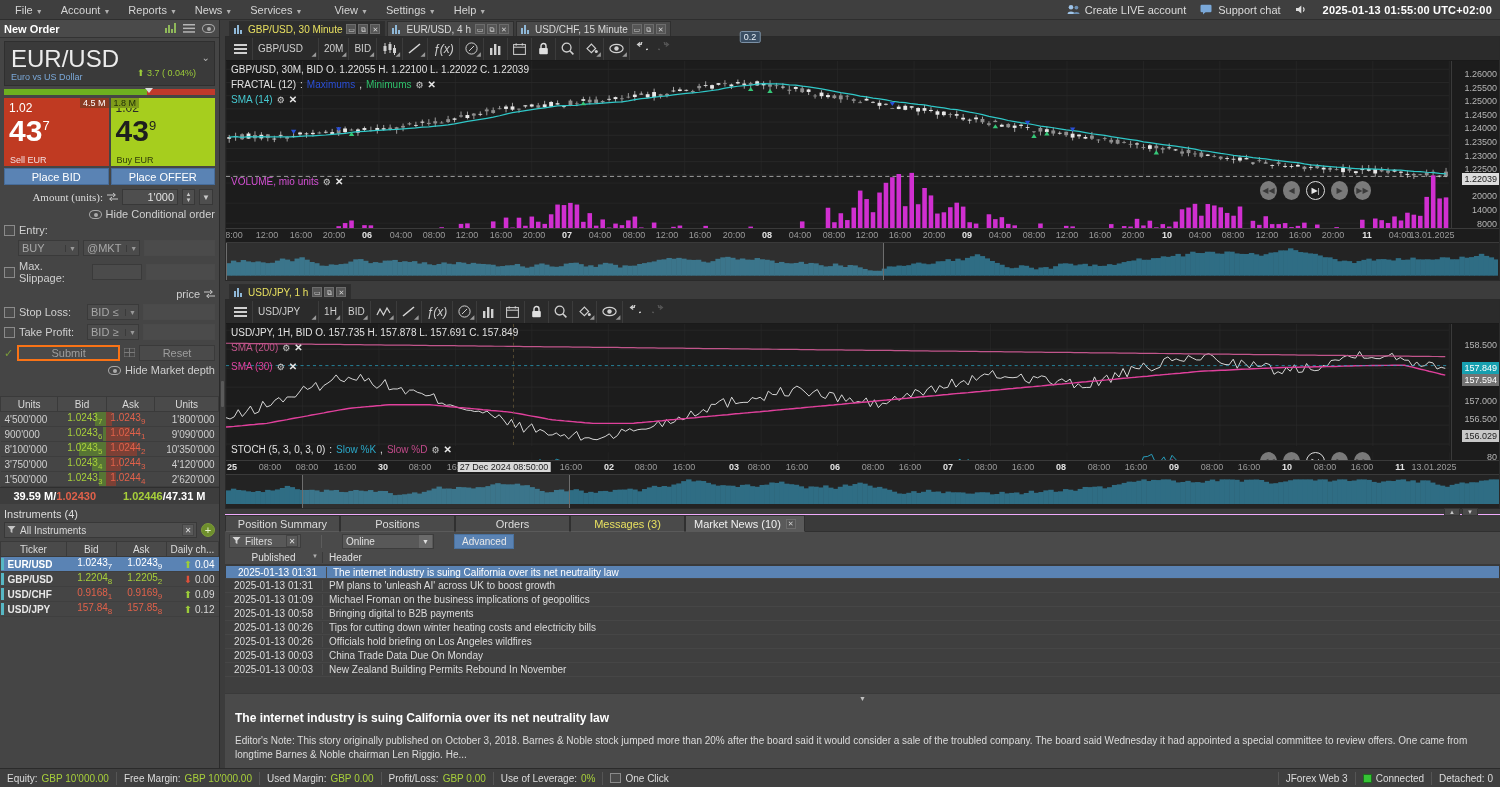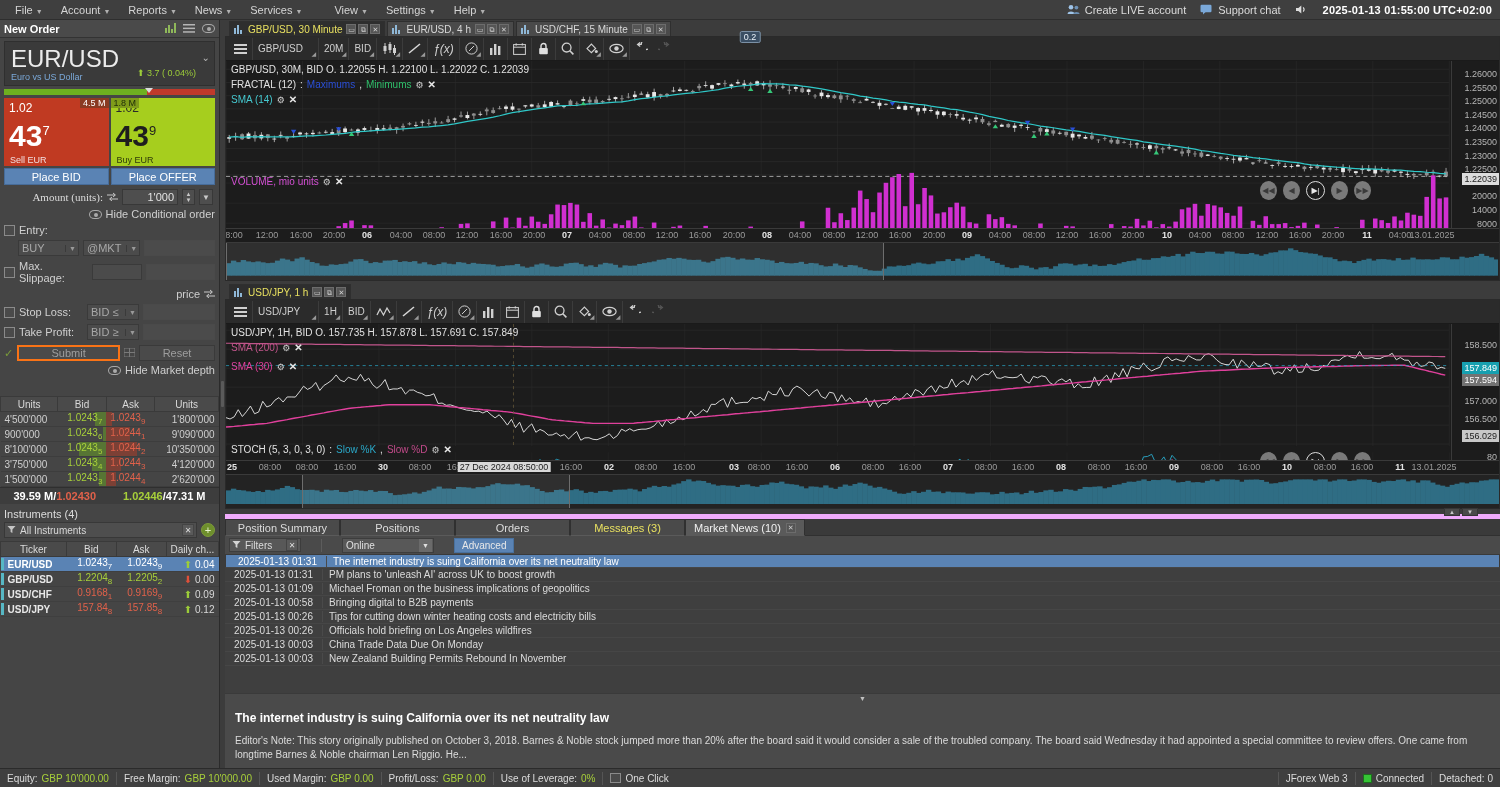--- a/index.html
+++ b/index.html
@@ -44,21 +44,21 @@
   .depthbar .g { background: #6eb020; height: 100%; }
   .depthbar .r { background: #c0392b; height: 100%; }
   .depthbar .mark { position: absolute; top: -1px; width: 0; height: 0; border-left: 4px solid transparent; border-right: 4px solid transparent; border-top: 5px solid #dcdcdc; }
 
   .quotes { display: flex; gap: 2px; margin-top: 3px; }
   .qbox { flex: 1; height: 68px; position: relative; padding: 3px 5px; }
   .qbox.sell { background: #c03a22; }
   .qbox.buy  { background: #a6ce1e; }
   .qtop { font-size: 12px; color: #fff; }
   .qbox.buy .qtop { color: #2a2a2a; }
-  .qbig { position: absolute; left: 5px; bottom: 13px; font-size: 30px; line-height: 34px; font-weight: bold; color: #fff; }
+  .qbig { position: absolute; left: 5px; bottom: 13px; font-size: 30px; line-height: 44px; font-weight: bold; color: #fff; }
   .qbox.buy .qbig { color: #1e1e1e; }
   .qfrac { font-size: 13px; font-weight: normal; vertical-align: super; }
   .qlabel { position: absolute; bottom: 1px; left: 6px; font-size: 9px; color: #f2dede; }
   .qbox.buy .qlabel { color: #2f3b0a; }
   .qvol { position: absolute; top: 0; font-size: 9px; color: #fff; background: #5f3f24; padding: 0 3px; }
   .qbox.sell .qvol { right: 0; background: #8a3a22; }
   .qbox.buy .qvol { left: 0; background: #7f9b1a; color: #23300a; }
   .spread { position: absolute; left: 50%; top: 31px; transform: translateX(-50%); z-index: 3;
             background: #3a4e63; border: 1px solid #7b90a5; color: #e8f0f8; font-size: 9px; padding: 0 3px; border-radius: 2px; }
 
@@ -169,21 +169,21 @@
   .navstrip { height: 38px; background: #232323; border-top: 1px solid #3a3a3a; position: relative; flex: 0 0 38px; overflow: hidden; }
   .navsel { position: absolute; top: 0; bottom: 0; background: rgba(255,255,255,0.06); border-left: 1px solid #6d6d6d; border-right: 1px solid #6d6d6d; }
 
   .playbar { position: absolute; display: flex; gap: 6px; align-items: center; z-index: 6; }
   .pbtn { width: 17px; height: 19px; border-radius: 50%; background: rgba(200,200,200,0.55); display: flex; align-items: center; justify-content: center; font-size: 8px; color: #3a3a3a; }
   .pbtn.main { background: transparent; border: 1px solid #dcdcdc; color: #e8e8e8; width: 19px; }
 
   .chart-canvas { position: absolute; inset: 0; }
 
   
-  .bottom { background: #0f172a; display: flex; flex-direction: column; border-top: 5px solid #f0abfc; }
+  .bottom { background: #0f172a; display: flex; flex-direction: column; border-top: 1px solid #f0abfc; }
   .btabs { height: 17px; display: flex; align-items: stretch; background: #3a3a3a; flex: 0 0 17px; }
   .btab { min-width: 115px; display: flex; align-items: center; justify-content: center; gap: 5px;
           background: #4a4a4a; border: 1px solid #303030; border-bottom: 1px solid #5a5a5a; font-size: 11px; color: #dcdcdc; padding: 0 8px; }
   .btab.yellow { color: #e8e060; }
   .btab.active { background: #5a5a5a; border-bottom: 1px solid #5a5a5a; color: #f0f0f0; }
   .btabs .filler { flex: 1; border-bottom: 1px solid #303030; background: #3a3a3a; }
 
   .bfilters { height: 18px; display: flex; align-items: center; gap: 20px; padding: 0 4px; background: #4a4a4a; flex: 0 0 18px; }
   .ffield { display: flex; align-items: center; gap: 4px; width: 72px; background: #585858; border: 1px solid #3d3d3d; height: 14px; padding: 0 2px; font-size: 10px; color: #dcdcdc; }
   .fsel { width: 92px; height: 15px; background: #585858; border: 1px solid #3d3d3d; display: flex; align-items: center; padding: 0 3px; font-size: 10px; color: #e0e0e0; position: relative; }
@@ -2188,20 +2188,24 @@
             <div class="xbtn">✕</div>
           </div>
           <div style="width:1px;height:13px;background:#5c5c5c"></div>
           <div class="fsel">
               <span>Online</span>
               <span class="sc">▼</span>
             </div>
           <div class="advbtn">Advanced</div>
         </div>
 
+        <div class="newshdr">
+          <div class="c1"><span>Published</span><span class="srt">▼</span></div>
+          <div class="c2">Header</div>
+        </div>
         <div class="newslist" id="news-list">
             <div class="nrow sel">
               <div class="d">2025-01-13 01:31</div>
               <div class="h">The internet industry is suing California over its net neutrality law</div>
             </div>
             <div class="nrow">
               <div class="d">2025-01-13 01:31</div>
               <div class="h">PM plans to 'unleash AI' across UK to boost growth</div>
             </div>
             <div class="nrow">

